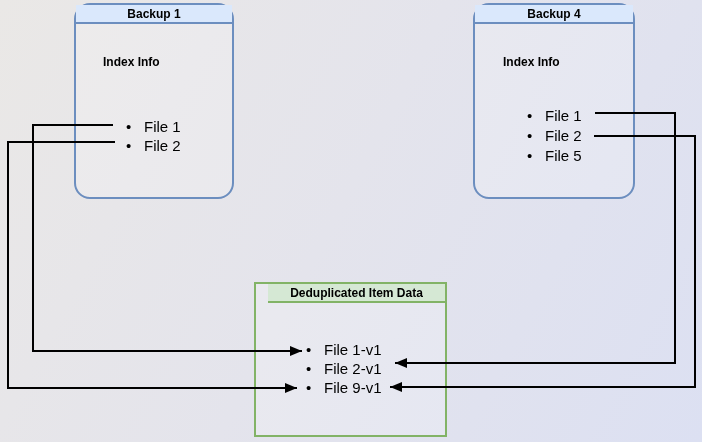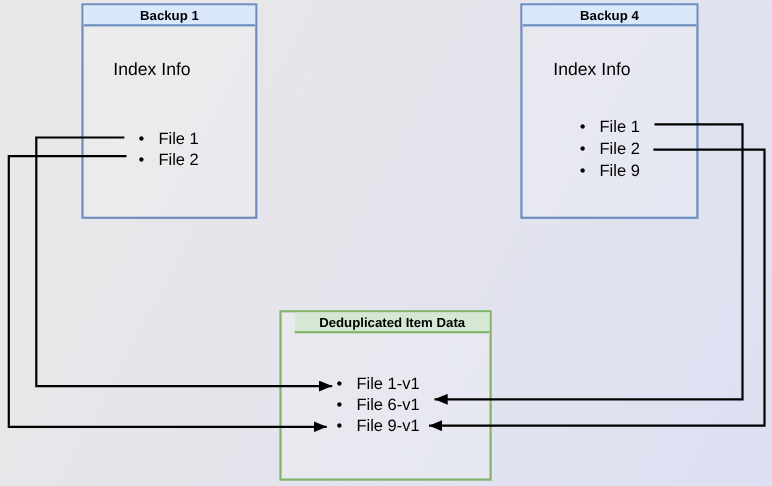--- a/index.html
+++ b/index.html
@@ -14,36 +14,37 @@
     height: 442px;
     background: linear-gradient(118deg, #eae8e6 0%, #e4e4ec 48%, #dce0f2 100%);
     overflow: hidden;
   }
   .box {
     position: absolute;
     border: 2px solid;
     background: rgba(255,255,255,0.18);
     z-index: 1;
   }
-  .box.blue  { border-color: #6c8ebf; }
+  .box.blue  { border-color: #6c8ebf; border-radius: 16px; }
   .box.green { border-color: #82b366; }
   .hdr {
     height: 19px;
     line-height: 19px;
     text-align: center;
     font-weight: bold;
     font-size: 12px;
     border-bottom: 2px solid;
   }
   .blue  .hdr { background: #dae8fc; border-color: #6c8ebf; }
   .green .hdr { background: #d5e8d4; border-color: #82b366; margin-left: 12px; }
   .sub {
     position: absolute;
-    font-size: 16px;
+    font-size: 12px;
     white-space: nowrap;
+    font-weight: bold;
   }
   .items {
     position: absolute;
     list-style: none;
     font-size: 15px;
   }
   .items li { display: flex; align-items: center; height: 19px; white-space: nowrap; }
   .items li::before {
     content: "\2022";
     width: 10px;
@@ -97,26 +98,26 @@
       <li>File 2</li>
     </ul>
   </div>
 
   <div class="box blue" id="backup2">
     <div class="hdr">Backup 4</div>
     <div class="sub">Index Info</div>
     <ul class="items">
       <li>File 1</li>
       <li>File 2</li>
-      <li>File 9</li>
+      <li>File 5</li>
     </ul>
   </div>
 
   <div class="box green" id="dedup">
     <div class="hdr">Deduplicated Item Data</div>
     <ul class="items">
       <li>File 1-v1</li>
-      <li>File 6-v1</li>
+      <li>File 2-v1</li>
       <li>File 9-v1</li>
     </ul>
   </div>
 
 </div>
 
 </body></html>

